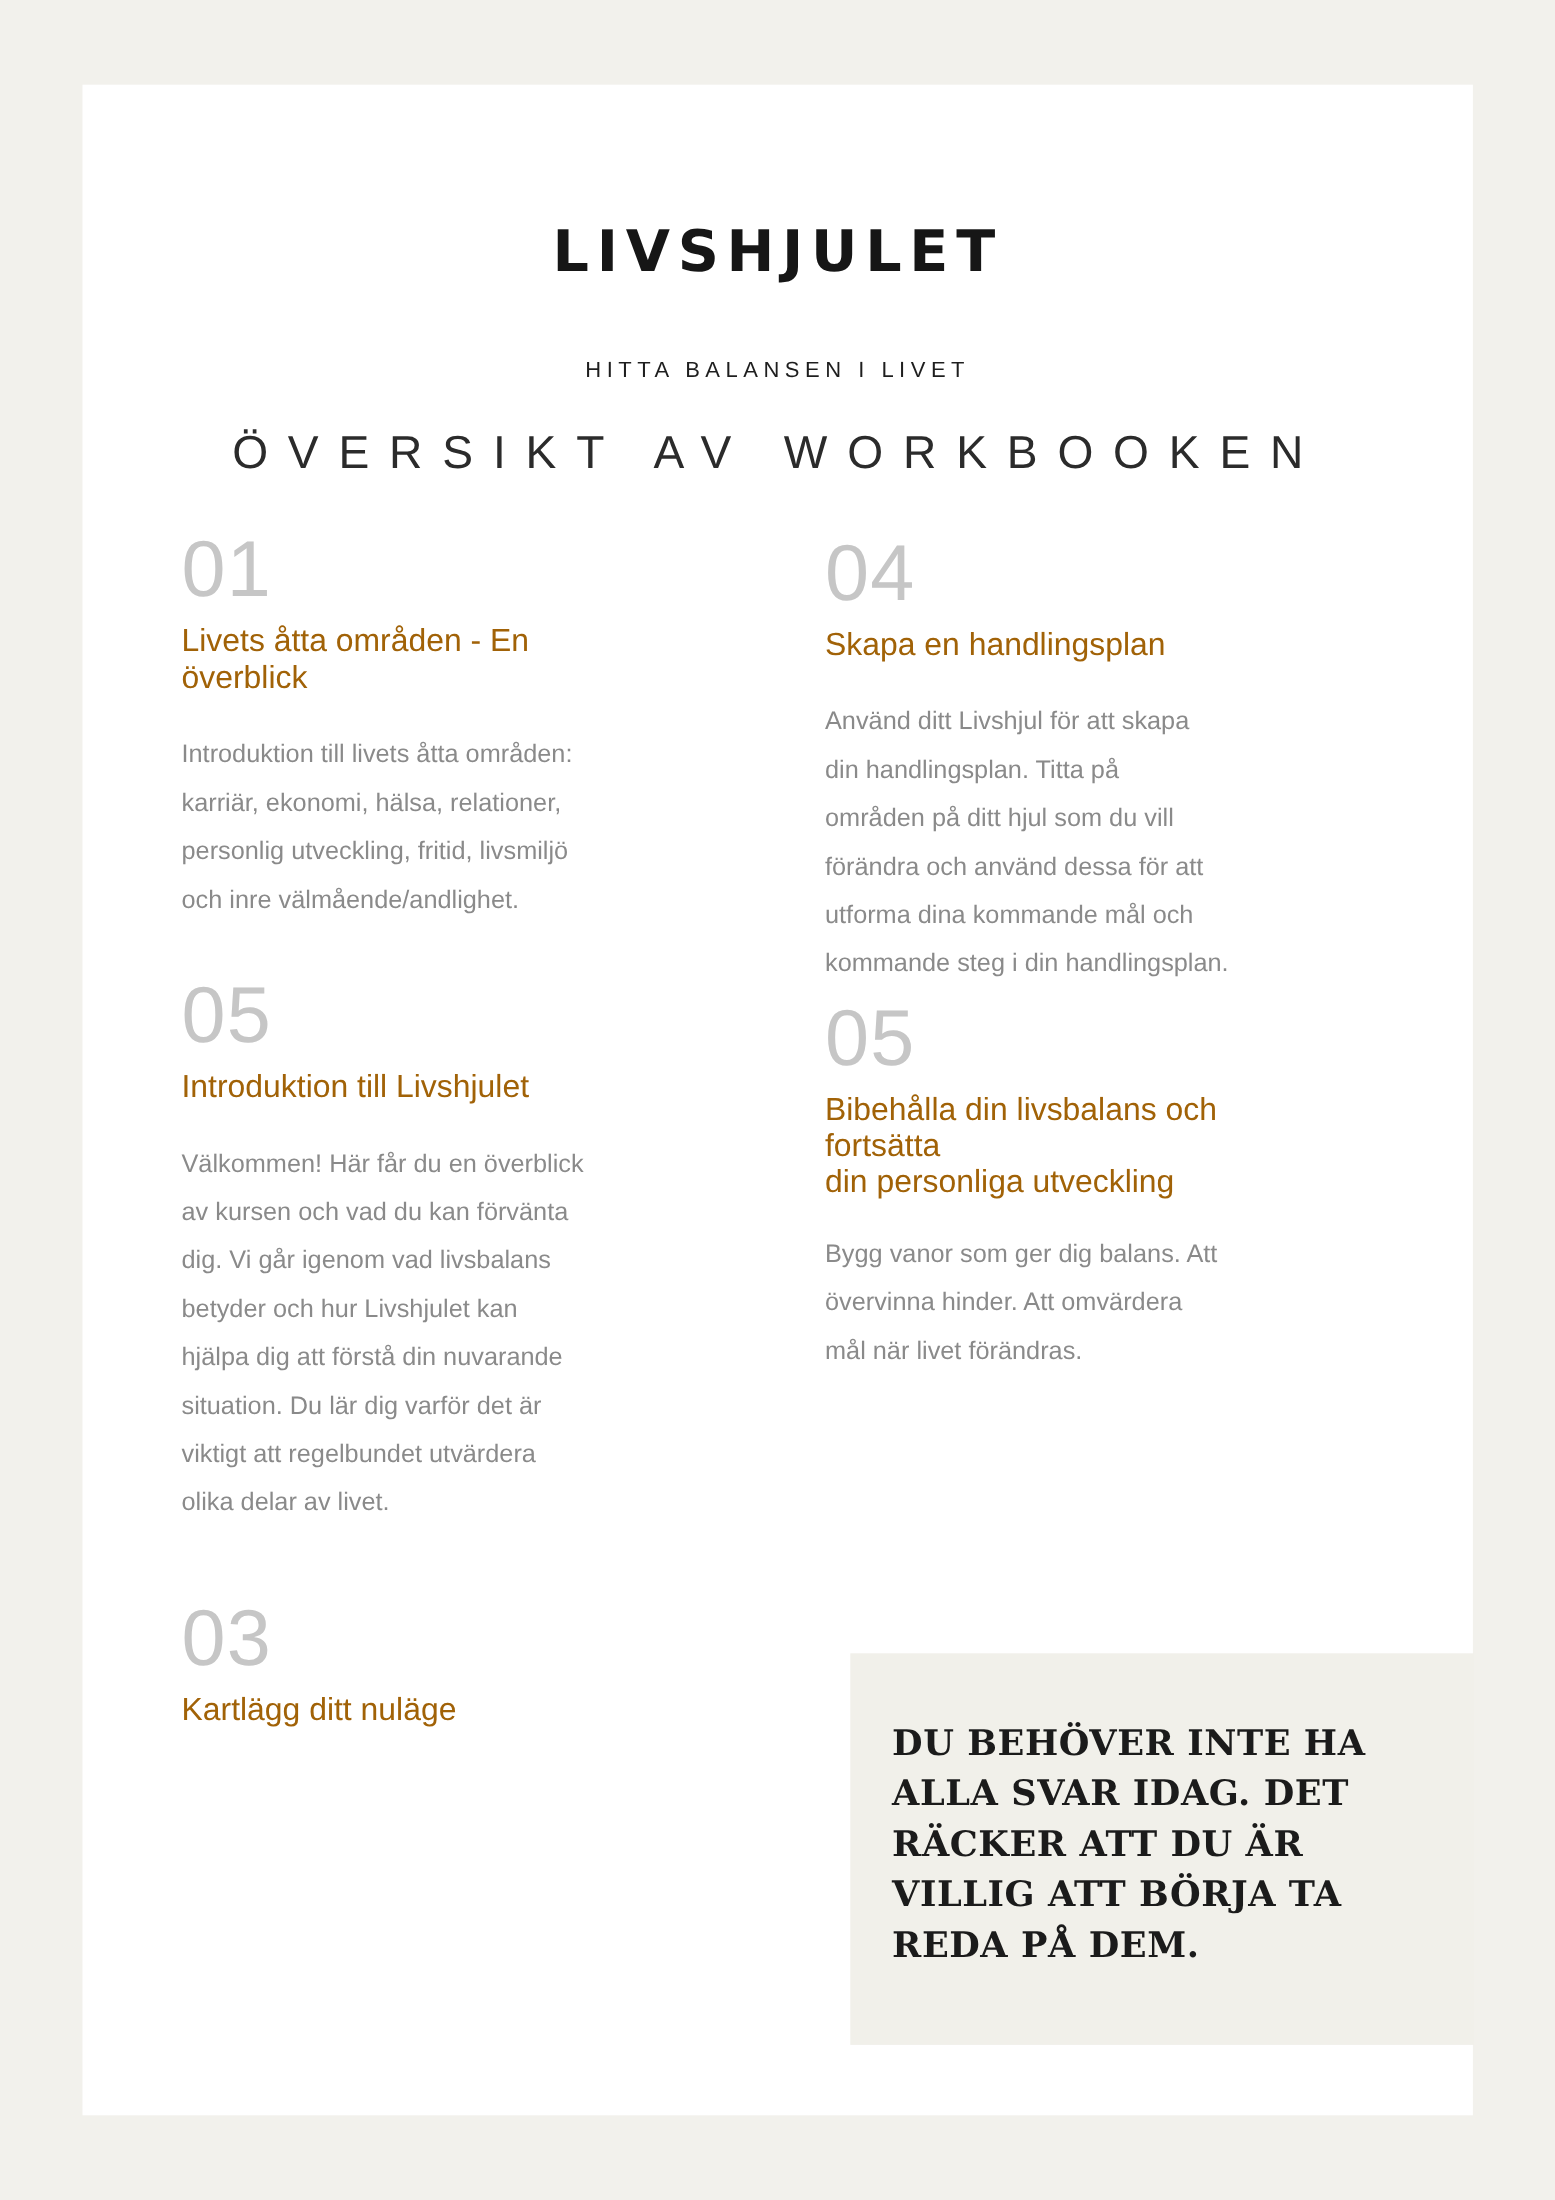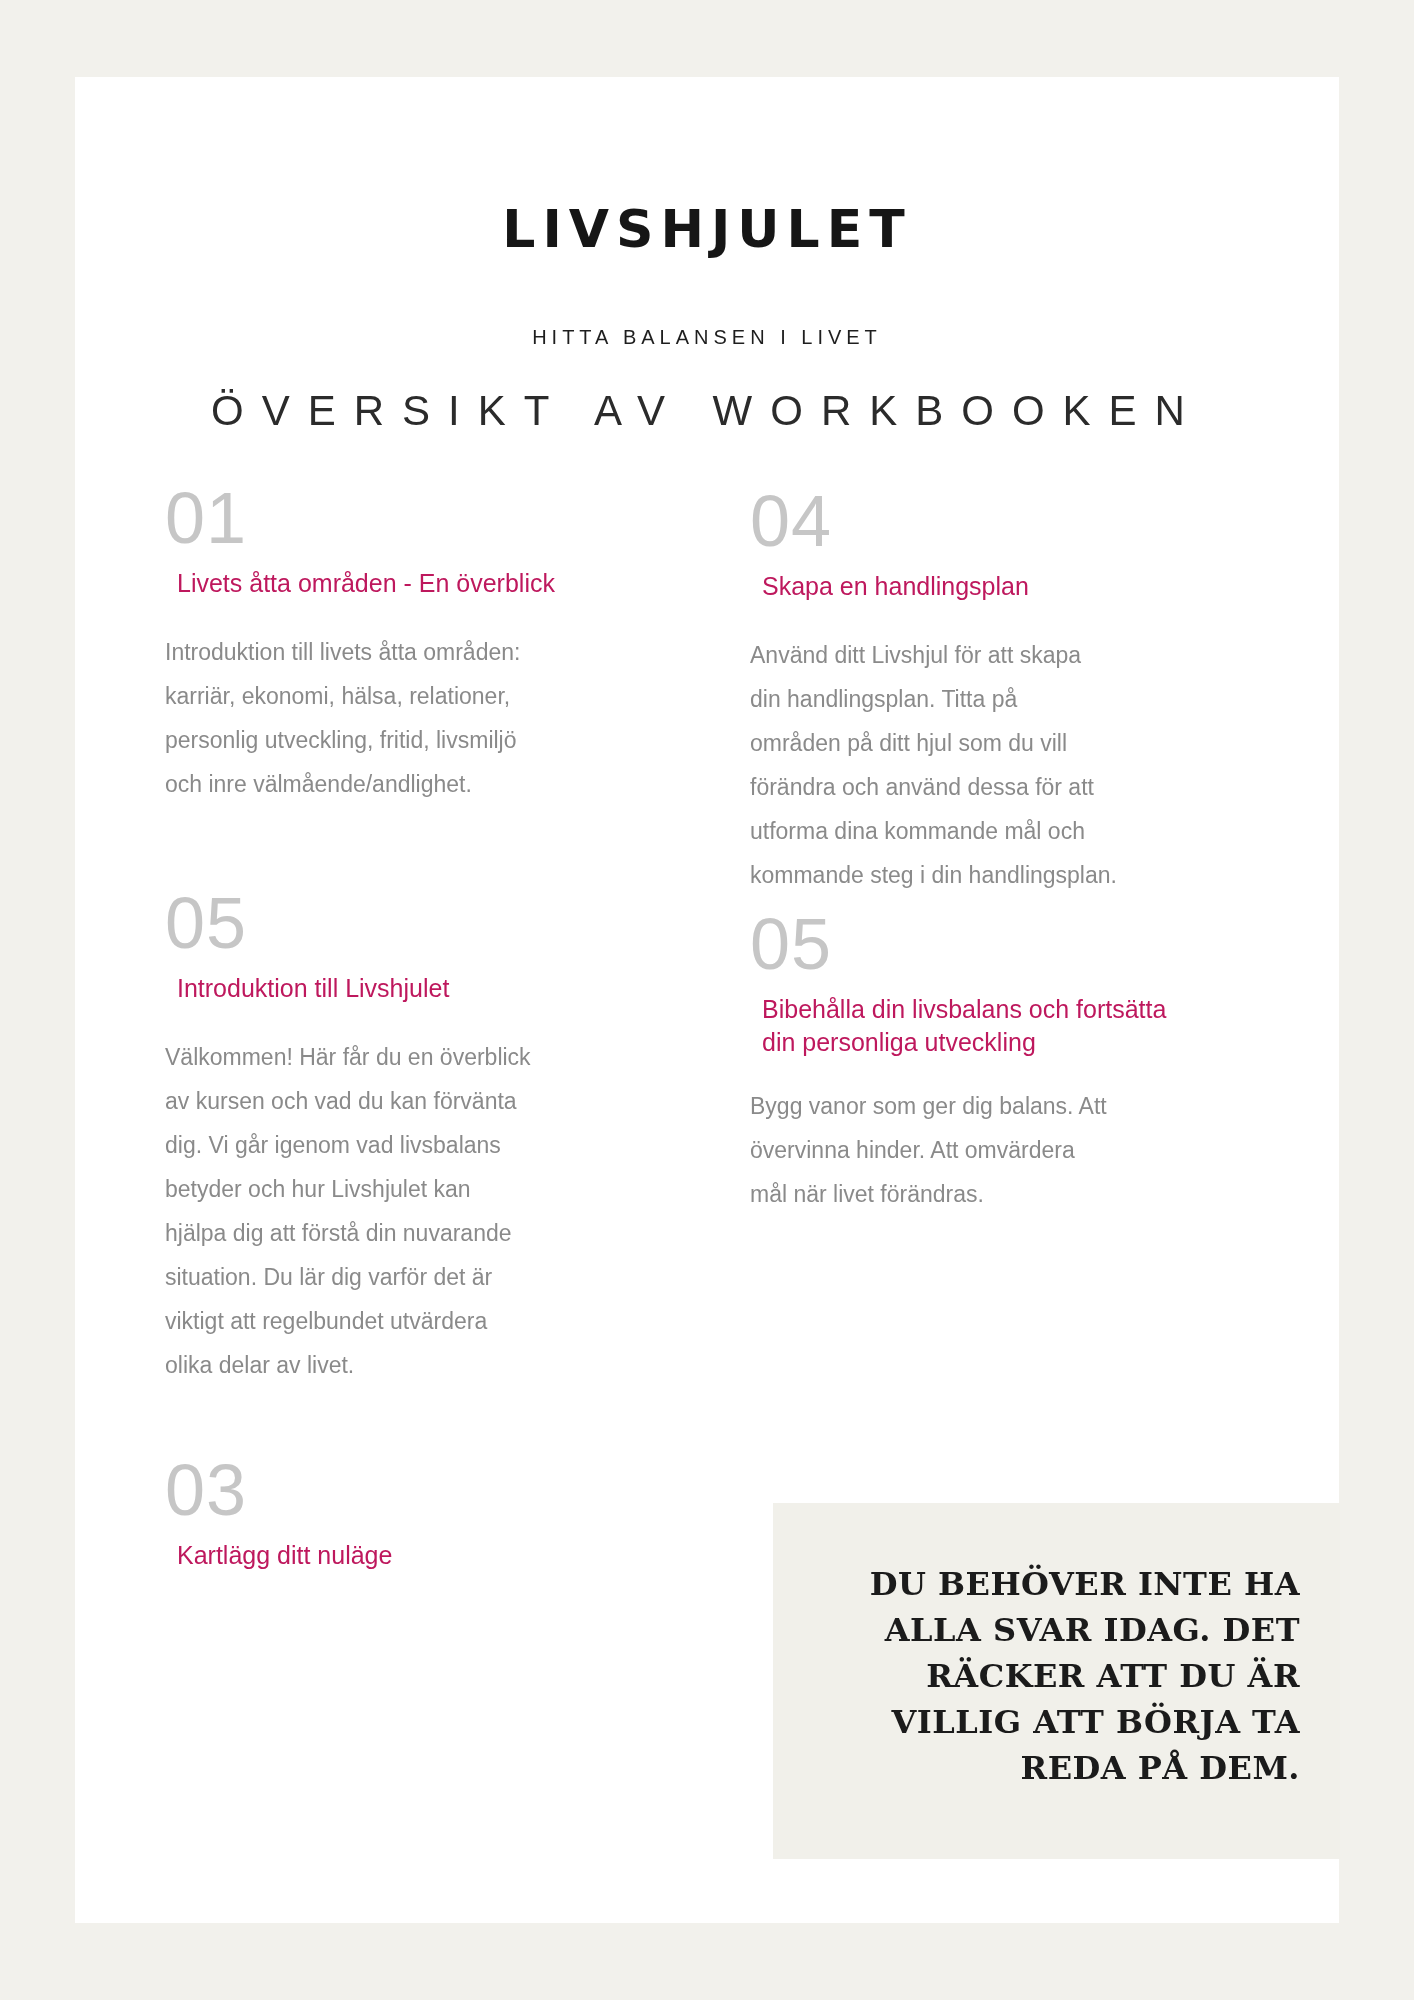--- a/index.html
+++ b/index.html
@@ -72,25 +72,25 @@
   .sec-05 { top: 831px; }
   .num {
     font-size: 72px;
     line-height: 72px;
     font-weight: 300;
     color: #c6c6c6;
     margin: 0 0 13px 0;
     letter-spacing: 1px;
   }
   .sec-title {
-    margin: 0 0 30px 12px;
-    font-size: 25px;
+    margin: 0 0 30px 0;
+    font-size: 29px;
     line-height: 33px;
     font-weight: 400;
-    color: #be185d;
+    color: #a16207;
     white-space: pre-line;
   }
   .sec-05 .sec-title { margin-bottom: 25px; max-width: 460px; }
   .sec-body {
     margin: 0;
     font-size: 23px;
     line-height: 44px;
     font-weight: 400;
     color: #8a8a8a;
     white-space: pre-line;
@@ -106,21 +106,20 @@
     padding: 58px 40px 0 38px;
   }
   .quote-text {
     font-family: "DejaVu Serif", serif;
     font-weight: 800;
     font-size: 32px;
     line-height: 46px;
     letter-spacing: 0.5px;
     color: #1b1b1b;
     white-space: pre-line;
-    text-align: right;
   }
 </style>
 </head>
 <body>
 
 <div class="canvas">
   <div class="page">
 
     <div class="brand-title">LIVSHJULET</div>
     <div class="brand-tagline">HITTA BALANSEN I LIVET</div>

